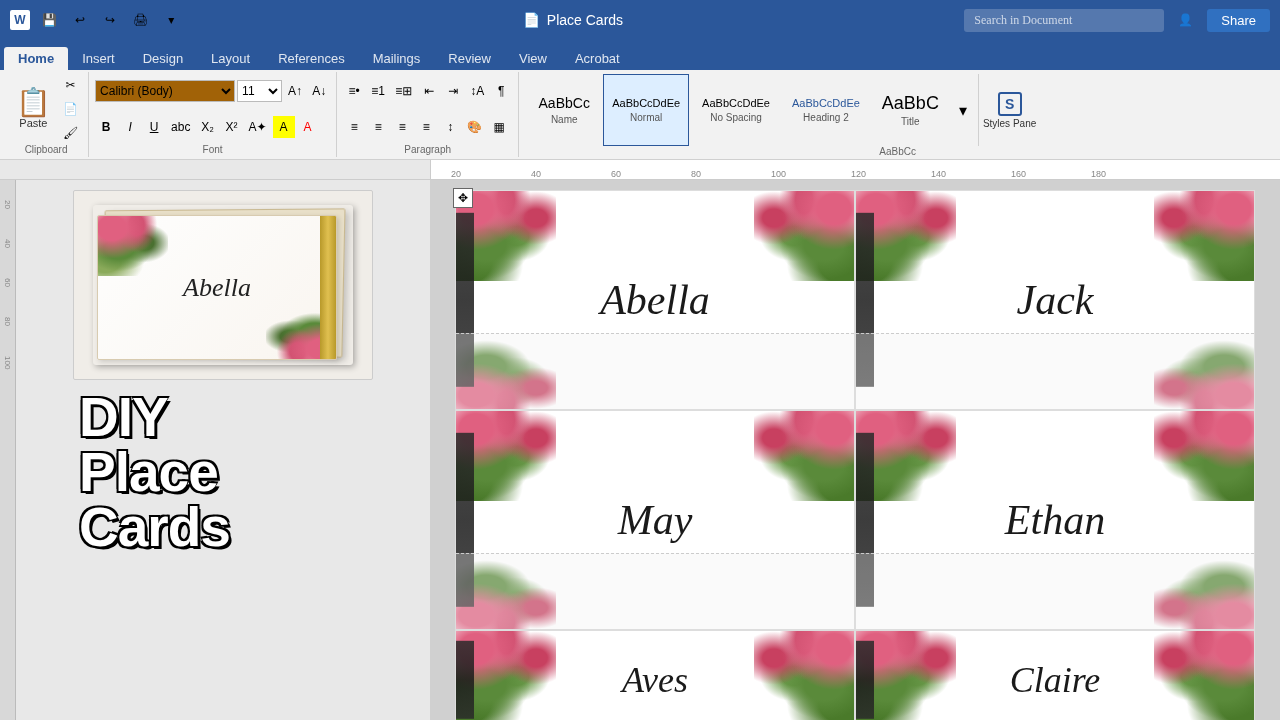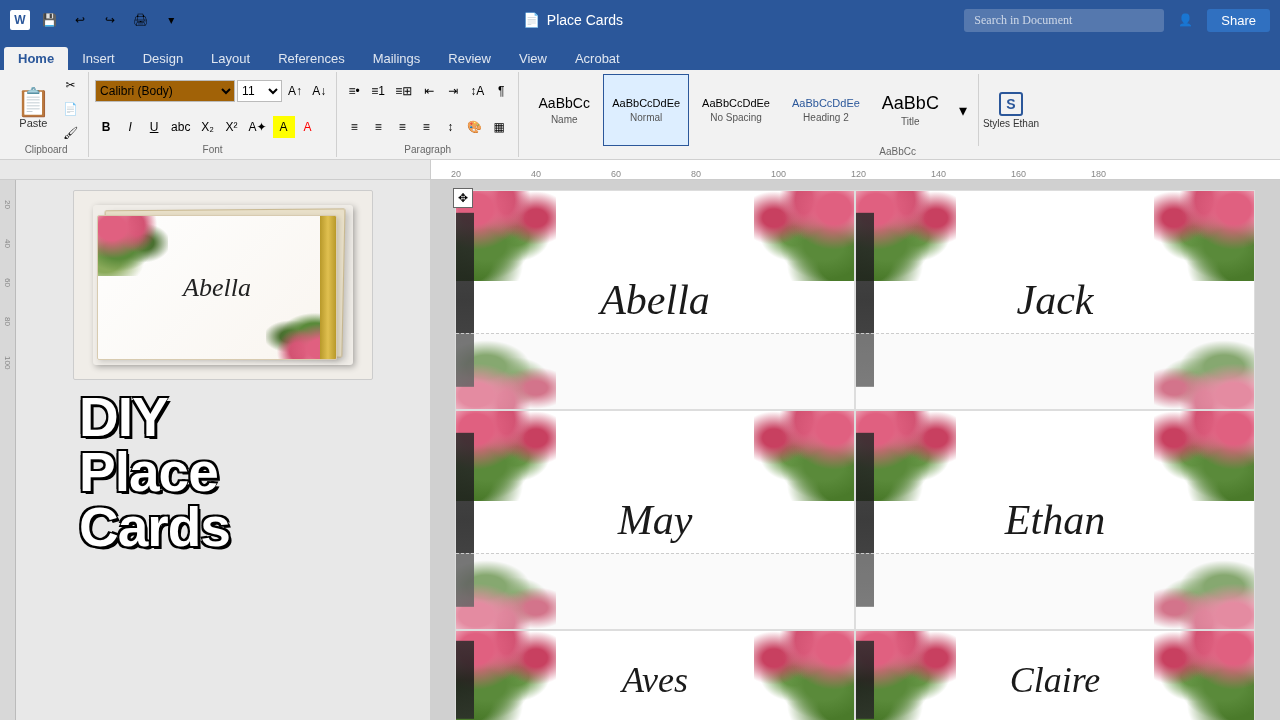--- a/index.html
+++ b/index.html
@@ -484,21 +484,21 @@
         <div class="style-label">Heading 2</div>
       </div>
       <div class="style-item">
         <div class="style-preview" style="font-size:18px;">AaBbC</div>
         <div class="style-label">Title</div>
       </div>
       <button class="small-btn" style="font-size:16px;margin:auto 0;">▾</button>
       <div class="styles-pane-btn">
         <div style="width:24px;height:24px;border:2px solid #2b579a;border-radius:3px;display:flex;align-items:center;justify-content:center;color:#2b579a;font-weight:bold;font-size:14px;">S</div>
         <div style="font-size:10px;text-align:center;margin-top:2px;">Styles
-Ethan</div>
+Pane</div>
       </div>
     </div>
     <div class="ribbon-group-label">AaBbCc</div>
   </div>
 </div>
 
 <div id="ruler-area">
   <div class="ruler-left-pad"></div>
   <div class="ruler-main">
     <span class="ruler-tick" style="left:20px">20</span>

